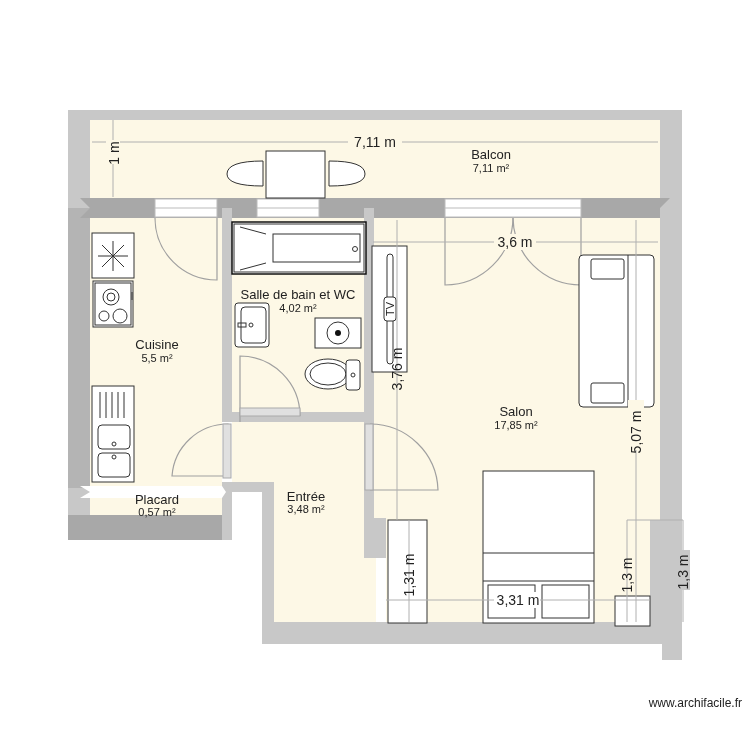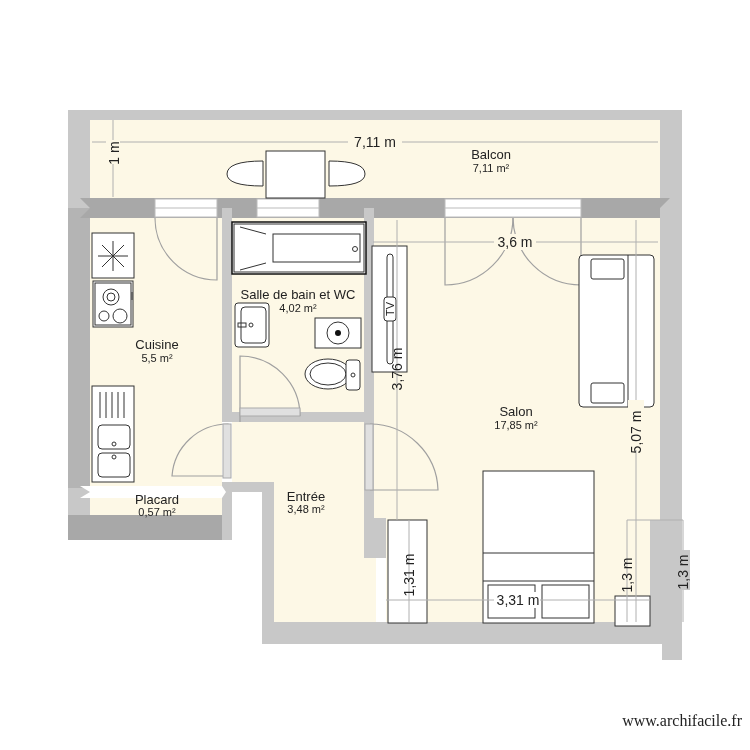--- a/index.html
+++ b/index.html
@@ -1,21 +1,21 @@
 <!DOCTYPE html>
 <html><head>
 <meta charset="utf-8">
 <style>
   html, body { margin:0; padding:0; background:#ffffff; }
   body { width:750px; height:750px; position:relative; overflow:hidden;
          font-family:"Liberation Sans", sans-serif; color:#222; }
   svg { position:absolute; left:0; top:0; }
   .lbl { font-family:"Liberation Sans", sans-serif; fill:#222; }
-  .wm { position:absolute; right:8px; top:712px; font-size:16px; color:#222;
-        font-family:Liberation Serif, serif; }
+  .wm { position:absolute; right:8px; top:696px; font-size:12px; color:#222;
+        font-family:Liberation Sans, sans-serif; }
 </style>
 </head>
 <body>
 
 <svg width="750" height="750" viewBox="0 0 750 750">
 
   <g>
 
     <polygon points="68,110 682,110 682,660 662,660 662,640 660,640 660,120 90,120 90,200 68,200" fill="#c8c8c8"></polygon>
 

